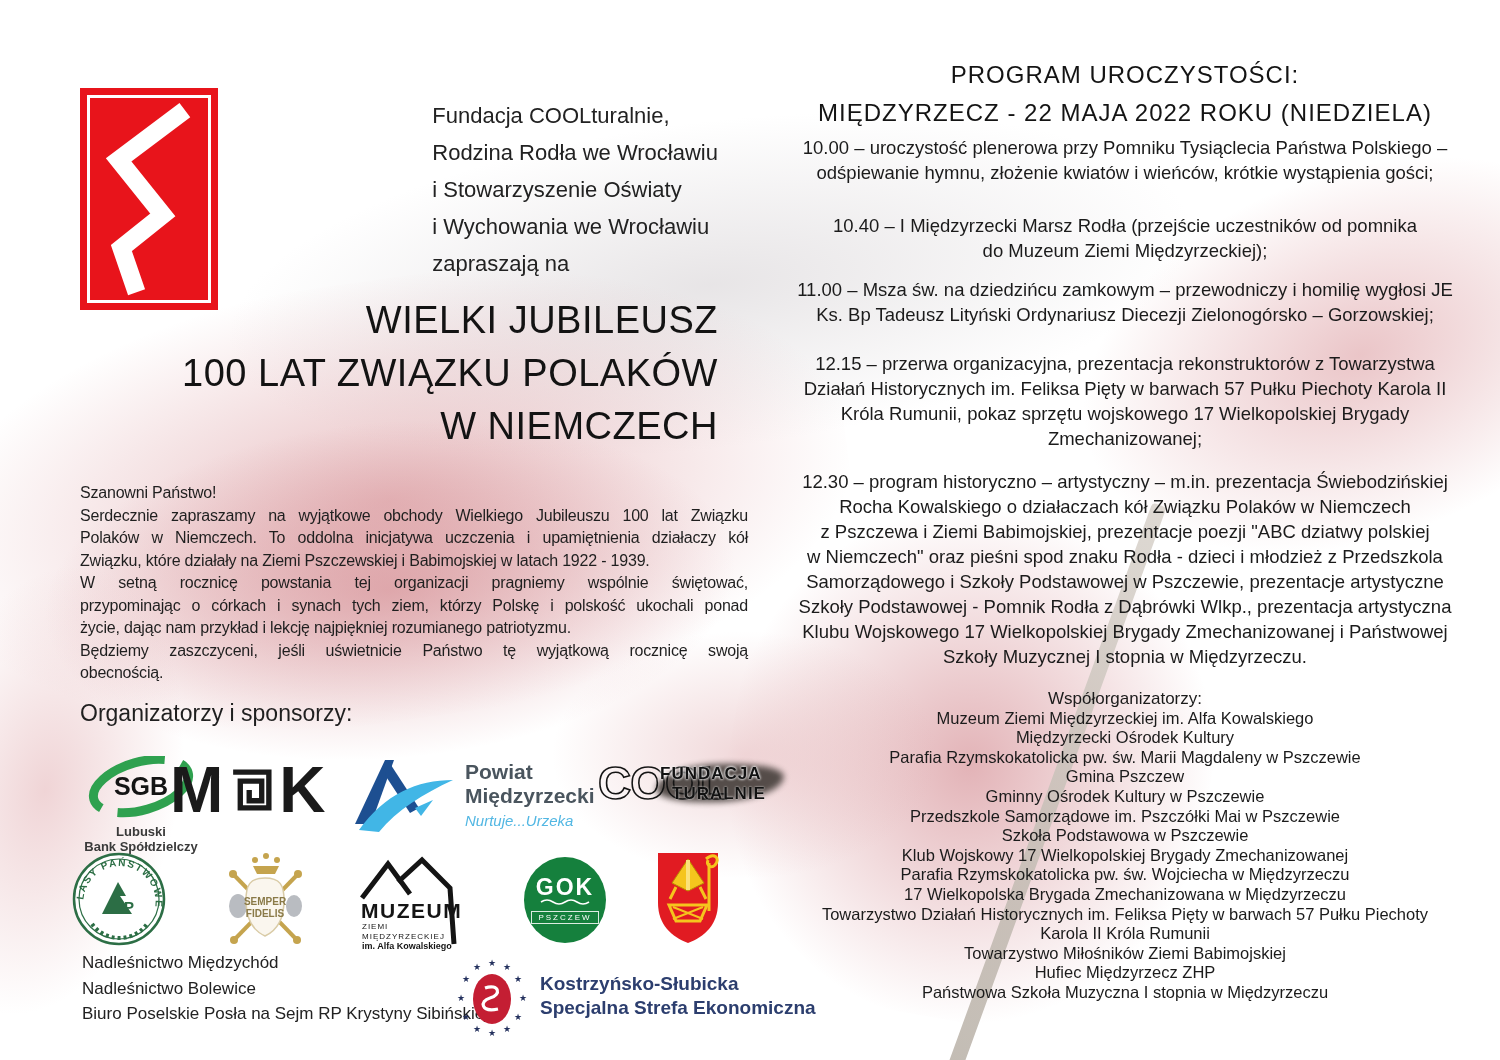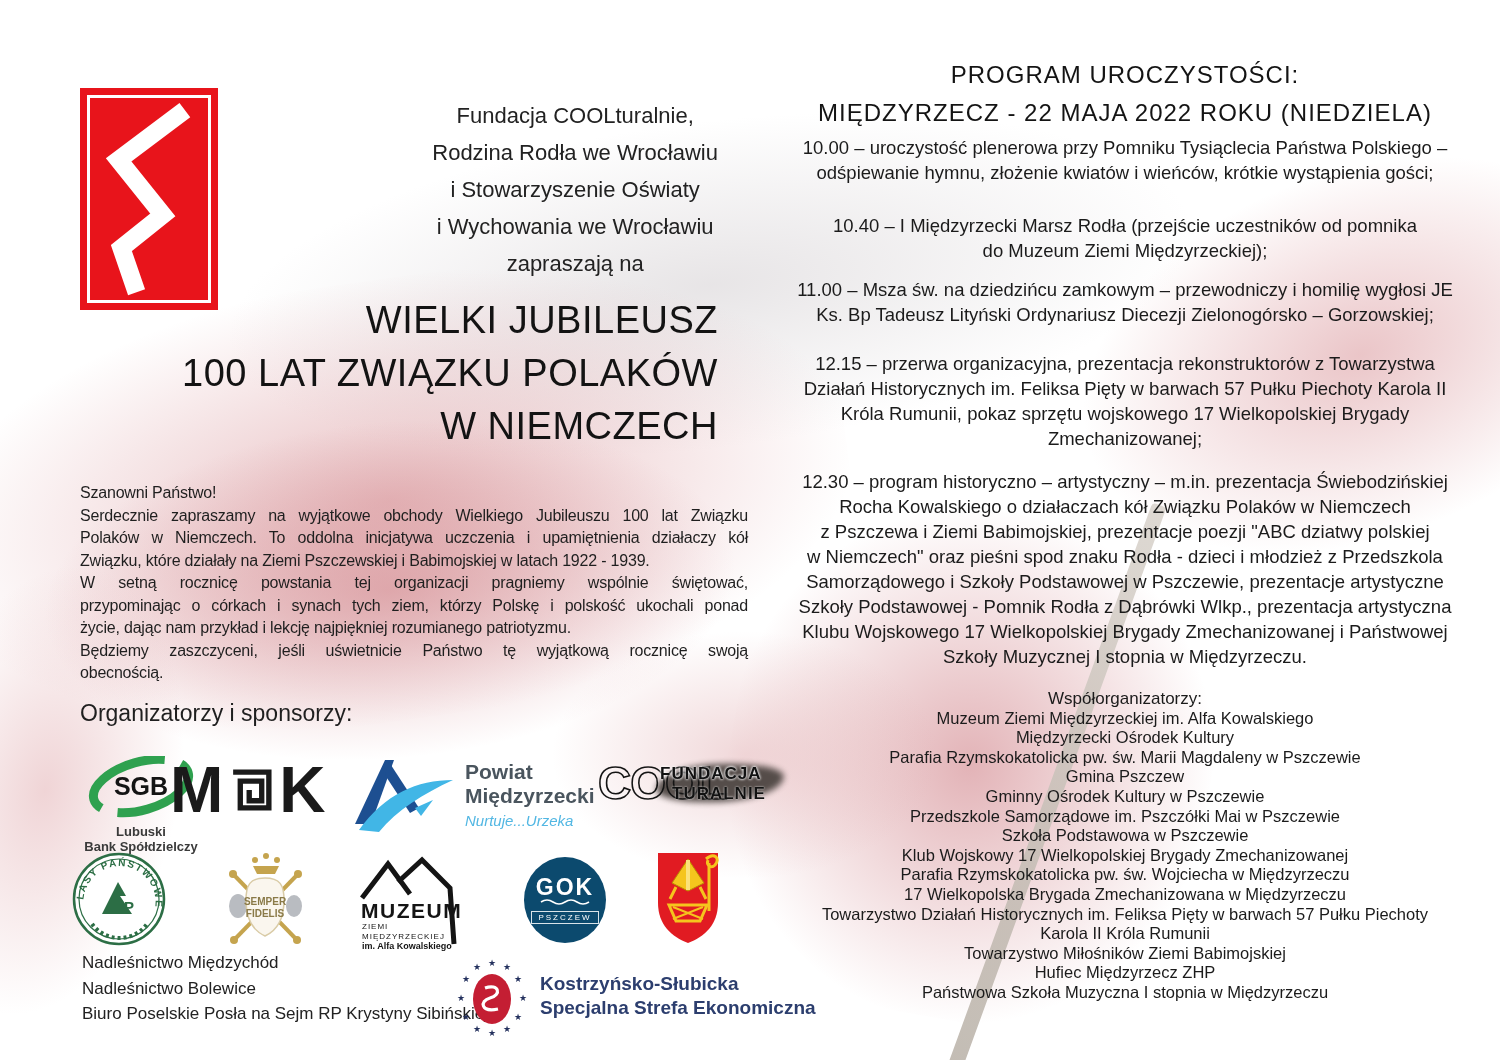--- a/index.html
+++ b/index.html
@@ -20,21 +20,21 @@
   .bg-pink-e{left:550px;top:630px;width:390px;height:250px;
             background:radial-gradient(ellipse, rgba(226,176,179,.5), rgba(226,176,179,0) 70%);}
   .bg-pink-f{left:-90px;top:560px;width:270px;height:460px;transform:rotate(12deg);
             background:radial-gradient(ellipse, rgba(221,160,164,.45), rgba(221,160,164,0) 70%);}
   .bg-pole  {left:1152px;top:505px;width:15px;height:660px;transform:rotate(20deg);transform-origin:top center;
             background:linear-gradient(to bottom,#d8d2cb,#b5ada3);opacity:.85;border-radius:4px;}
   
   .rodlo{position:absolute;left:80px;top:88px;width:138px;height:222px;background:#e8141b;}
   .rodlo-inner{position:absolute;inset:7px;border:3px solid #fff;}
   .rodlo svg{position:absolute;inset:0;}
-  .intro{position:absolute;top:97px;right:782px;text-align:center;font-size:22px;line-height:37px;color:#222;}
+  .intro{position:absolute;top:97px;right:782px;text-align:left;font-size:22px;line-height:37px;color:#222;}
   .intro div{white-space:nowrap;}
   .title{position:absolute;top:294px;right:782px;text-align:right;font-size:38px;line-height:53px;
          letter-spacing:.5px;color:#131313;margin-left:46px;}
   .title div{white-space:nowrap;}
   .letter{position:absolute;left:80px;top:482px;width:668px;font-size:16px;line-height:22.5px;
           letter-spacing:-.2px;color:#1f1f1f;}
   .letter .bline{white-space:nowrap;text-align-last:justify;}
   .letter .bline.end{text-align-last:left;}
   .sponsors-heading{position:absolute;left:80px;top:700px;font-size:23px;color:#1f1f1f;}
   
@@ -53,21 +53,21 @@
   .cool-word{position:absolute;left:0;top:-4px;font-size:46px;font-weight:bold;letter-spacing:-1px;
              color:transparent;-webkit-text-stroke:1.6px #141414;}
   .cool-fund{position:absolute;left:62px;top:4px;font-size:17px;font-weight:800;letter-spacing:1px;
              color:#111;text-shadow:0 0 3px #fff,0 0 3px #fff;}
   .cool-tur{position:absolute;left:74px;top:24px;font-size:17px;font-weight:800;letter-spacing:1px;
              color:#111;text-shadow:0 0 2px #fff;}
   
   .lasy{left:72px;top:852px;}
   .semper{left:213px;top:850px;}
   .muzeum{left:356px;top:852px;}
-  .gok{left:524px;top:857px;width:82px;height:86px;background:#0c4a6e;border-radius:50%;
+  .gok{left:524px;top:857px;width:82px;height:86px;background:#15803d;border-radius:50%;
        display:flex;flex-direction:column;align-items:center;justify-content:center;}
   .gok-name{font-size:23px;font-weight:800;color:#fff;letter-spacing:2px;line-height:22px;}
   .gok-place{font-size:8px;letter-spacing:2px;color:#fff;border:1px solid rgba(255,255,255,.85);
              padding:1px 6px;margin-top:5px;}
   .crest{left:652px;top:849px;}
   
   .support{position:absolute;left:82px;top:950px;font-size:17px;line-height:25.5px;color:#222;}
   .ksse-logo{position:absolute;left:455px;top:956px;}
   .ksse-text{position:absolute;left:540px;top:972px;font-size:19px;font-weight:bold;color:#2c3e6e;line-height:24px;}
   

